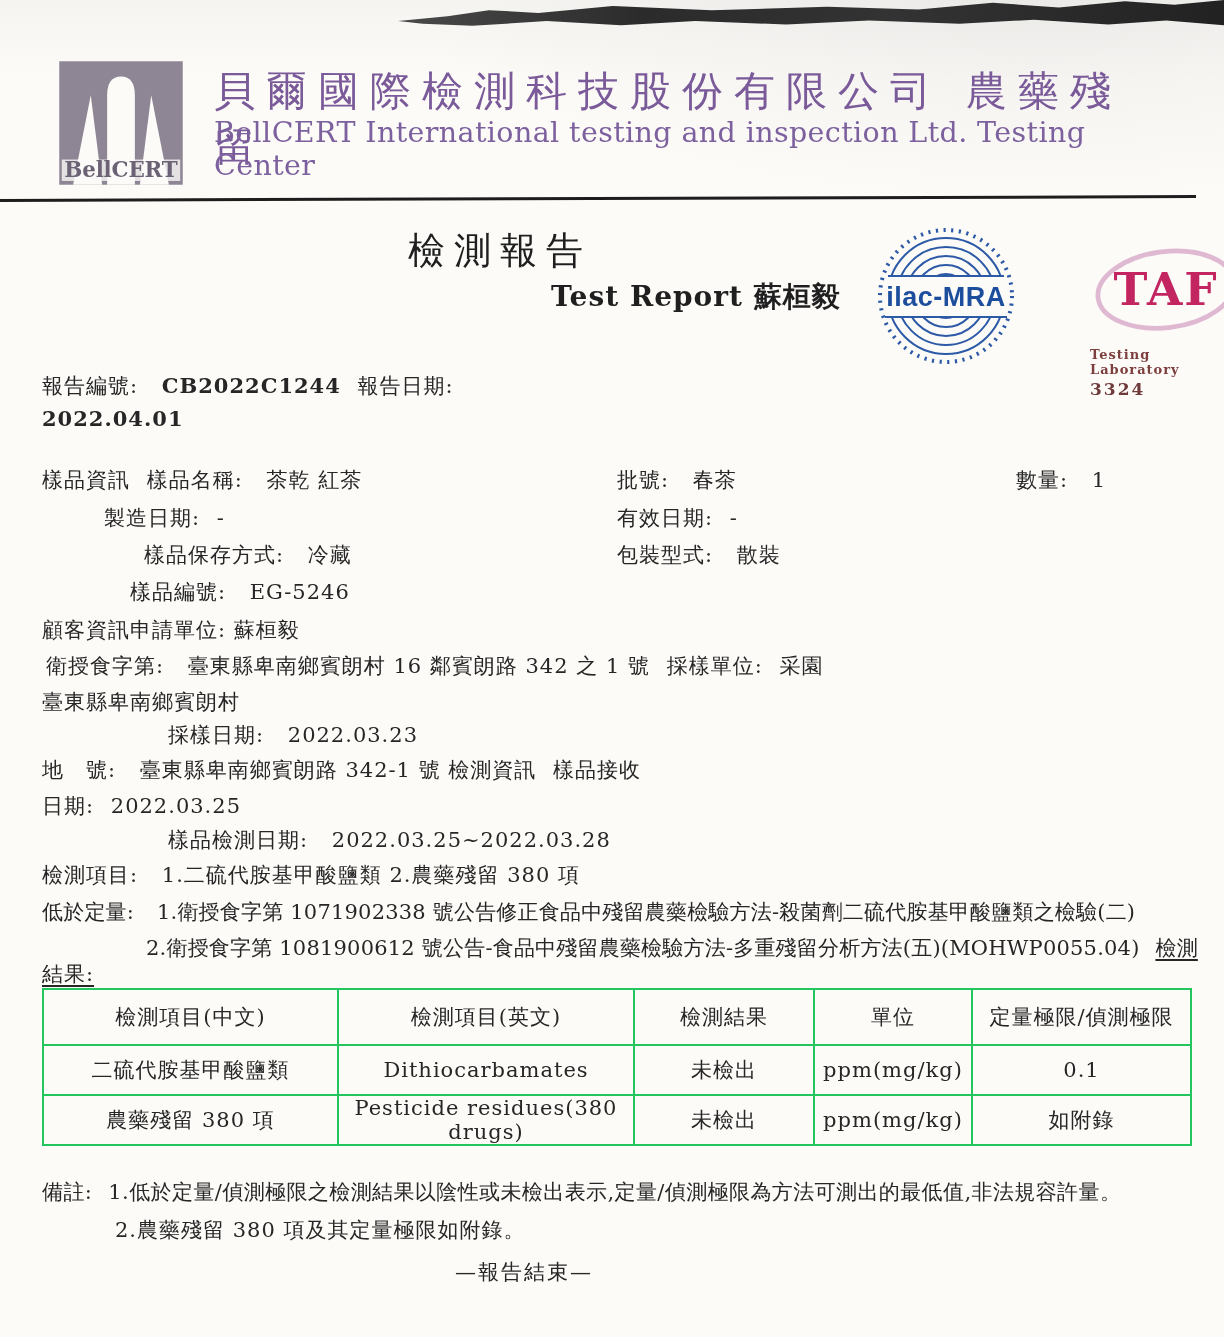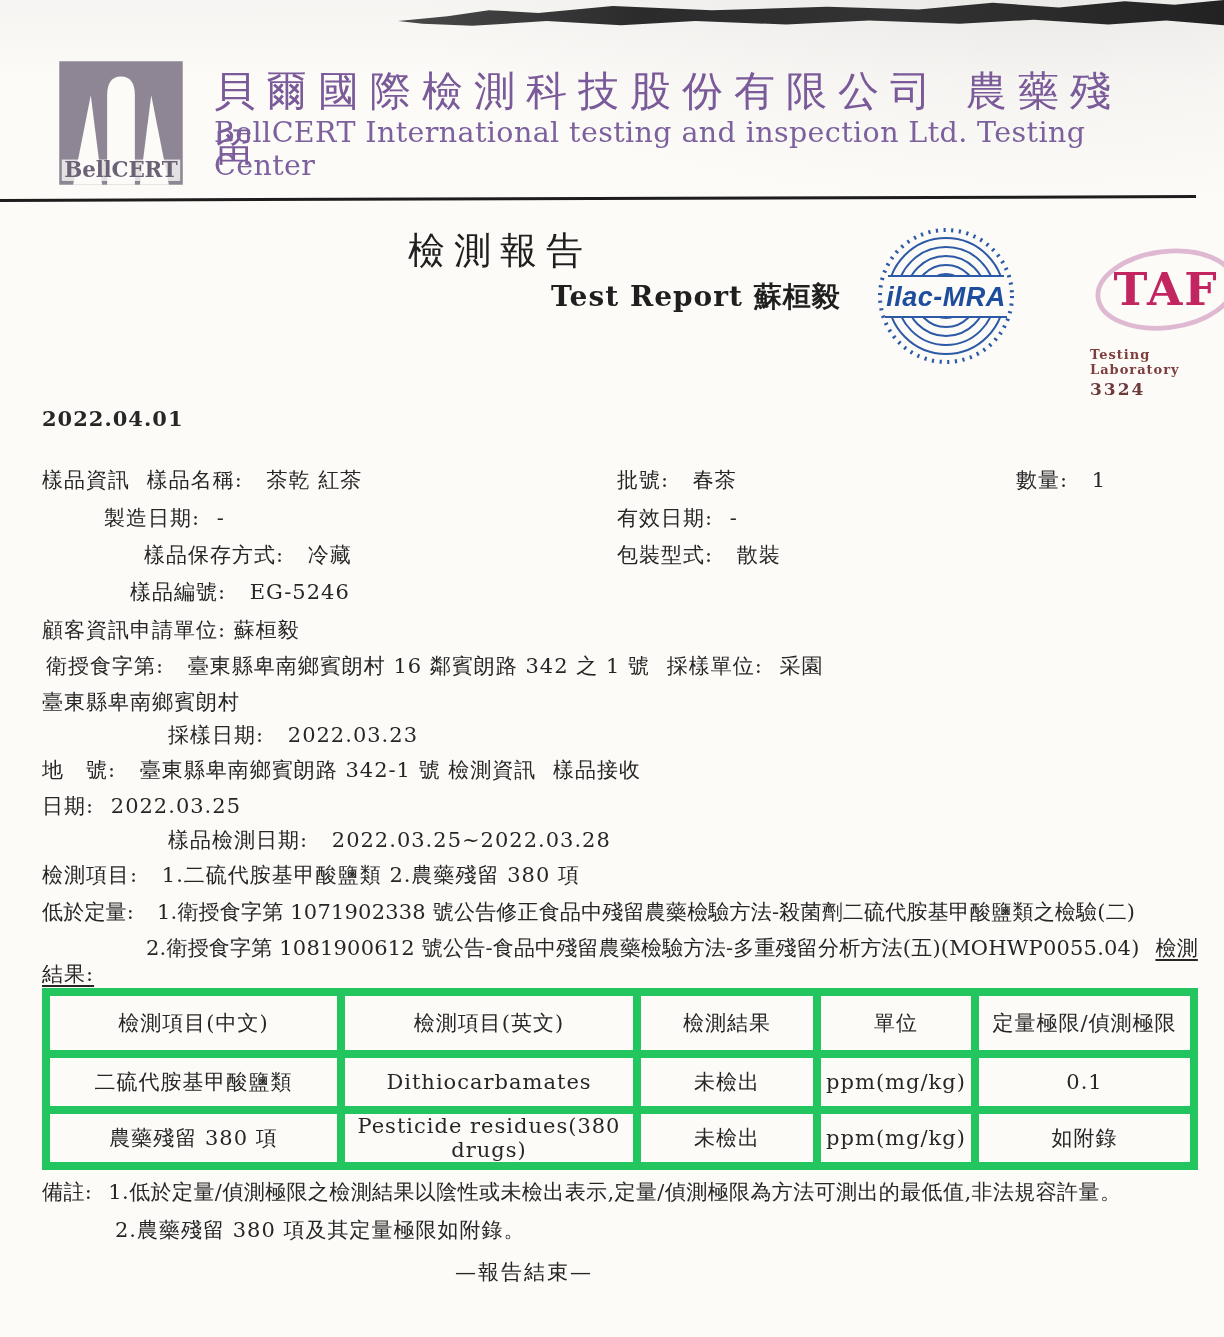--- a/index.html
+++ b/index.html
@@ -45,33 +45,33 @@
   .rule{
     position:absolute;left:0;top:197px;width:1196px;height:3px;
     background:#1d1d1d;transform:rotate(-0.18deg);
   }
 
   
   .title-zh{position:absolute;left:408px;top:226px;font-size:37px;letter-spacing:9px;color:#1f1f1f;}
   .title-en{position:absolute;left:551px;top:278px;font-size:28px;font-weight:bold;letter-spacing:1px;color:#1f1f1f;}
 
   
-  .ilac{position:absolute;left:876px;top:226px;width:140px;height:140px;font-style:italic;}
+  .ilac{position:absolute;left:876px;top:226px;width:140px;height:140px;}
   .taf{position:absolute;left:1090px;top:244px;width:152px;text-align:left;}
   .taf-sub{font-size:13px;font-weight:bold;color:#7d3e3e;letter-spacing:1px;margin-top:4px;}
   .taf-num{font-size:17px;font-weight:bold;color:#6e3a3a;letter-spacing:2px;margin-top:2px;}
 
   
   table.results{
     position:absolute;left:42px;top:988px;width:1148px;
     border-collapse:collapse;table-layout:fixed;
     font-size:21px;color:#262626;
   }
   table.results th,table.results td{
-    border:8px solid #22c55e;text-align:center;vertical-align:middle;
+    border:2px solid #22c55e;text-align:center;vertical-align:middle;
     font-weight:normal;letter-spacing:1px;padding:0;
   }
   table.results th{height:54px;}
   table.results td{height:48px;}
   .c1{width:295px;}.c2{width:296px;}.c3{width:180px;}.c4{width:158px;}.c5{width:219px;}
 </style>
 </head>
 <body>
 
 <div class="page">
@@ -133,20 +133,25 @@
 
   <div class="taf">
     <svg viewBox="0 0 160 100" width="152" height="95">
       <ellipse cx="80" cy="48" rx="72" ry="40" fill="none" stroke="#d9abcb" stroke-width="5" transform="rotate(-7 80 48)" opacity="0.85"></ellipse>
       <text x="80" y="64" text-anchor="middle" font-size="48" font-weight="bold" fill="#c2255f" font-family="DejaVu Serif, Liberation Serif, serif" letter-spacing="2">TAF</text>
     </svg>
     <div class="taf-sub">Testing Laboratory</div>
     <div class="taf-num">3324</div>
   </div>
 
+  <div class="line" style="left:42px;top:372px;">
+    <span>報告編號:</span>
+    <span class="b spw">CB2022C1244</span>
+    <span class="sp">報告日期:</span>
+  </div>
   <div class="line b" style="left:42px;top:406px;">2022.04.01</div>
 
   <div class="line" style="left:42px;top:466px;">
     <span>樣品資訊</span>
     <span class="sp">樣品名稱:</span>
     <span class="spw">茶乾 紅茶</span>
   </div>
   <div class="line" style="left:617px;top:466px;">
     <span>批號:</span>
     <span class="spw">春茶</span>

